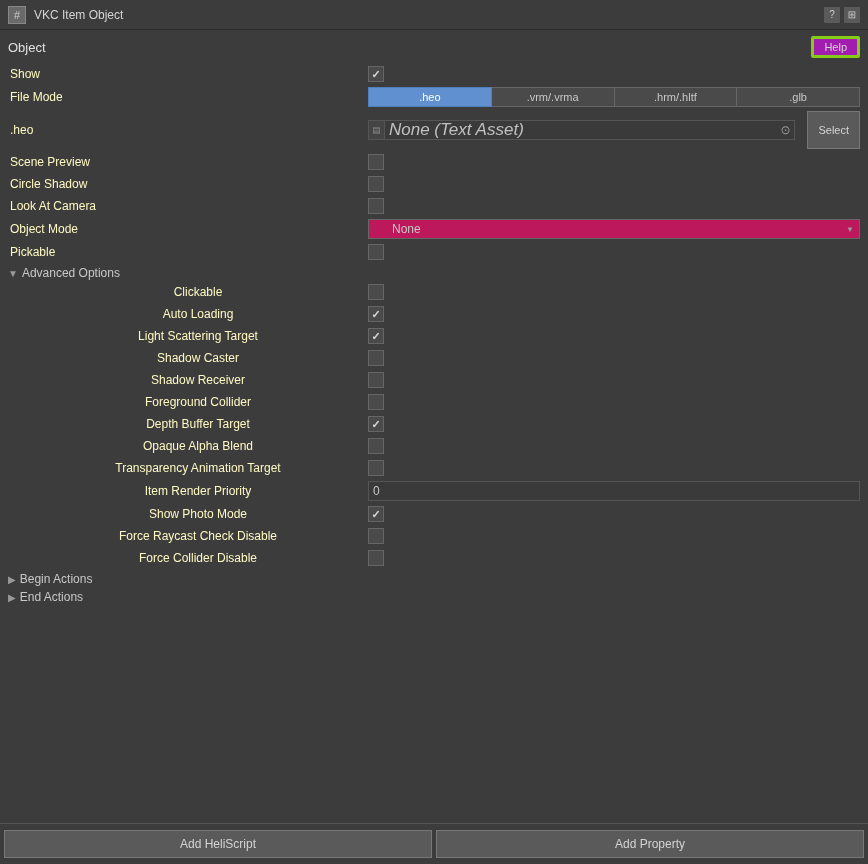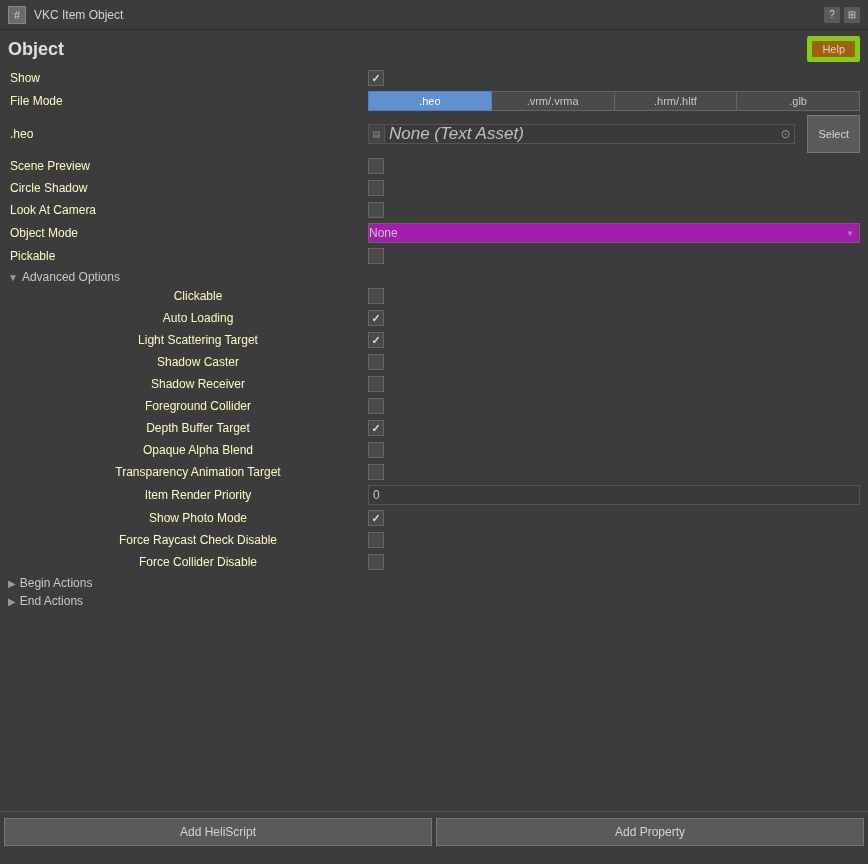--- a/index.html
+++ b/index.html
@@ -50,27 +50,27 @@
     }
 
     
     .section-header {
       display: flex;
       align-items: center;
       justify-content: space-between;
       margin-bottom: 6px;
     }
     .section-title {
-      font-size: 18px;
-      font-weight: bold;
+      font-size: 13px;
+      font-weight: normal;
       color: #e0e0e0;
     }
     .help-btn {
-      background: #a16207;
-      border: 5px solid #84cc16;
+      background: #a21caf;
+      border: 3px solid #84cc16;
       color: #d4d4d4;
       padding: 2px 10px;
       font-size: 11px;
       cursor: pointer;
       border-radius: 2px;
     }
 
     
     .row {
       display: flex;
@@ -180,25 +180,25 @@
       padding: 2px 10px;
       font-size: 11px;
       cursor: pointer;
       margin-left: 12px;
       height: 38px;
     }
 
     
     .dropdown {
       flex: 1;
-      background: #a21caf;
+      background: #be185d;
       border: 1px solid #666;
       color: #c8c8c8;
       font-size: 12px;
-      padding: 2px 0;
+      padding: 2px 23px;
       height: 20px;
       appearance: none;
       -webkit-appearance: none;
       cursor: pointer;
       position: relative;
     }
     .dropdown-wrapper {
       flex: 1;
       position: relative;
       display: flex;
@@ -238,21 +238,21 @@
     }
     .group-label {
       font-size: 12px;
       color: #c8c8c8;
       font-weight: 500;
     }
 
     
     .bottom-bar {
       position: absolute;
-      bottom: 12px;
+      bottom: 0;
       left: 0;
       right: 0;
       display: flex;
       background: #3c3c3c;
       border-top: 1px solid #555;
       padding: 6px 4px;
       gap: 4px;
     }
     .bottom-btn {
       flex: 1;

